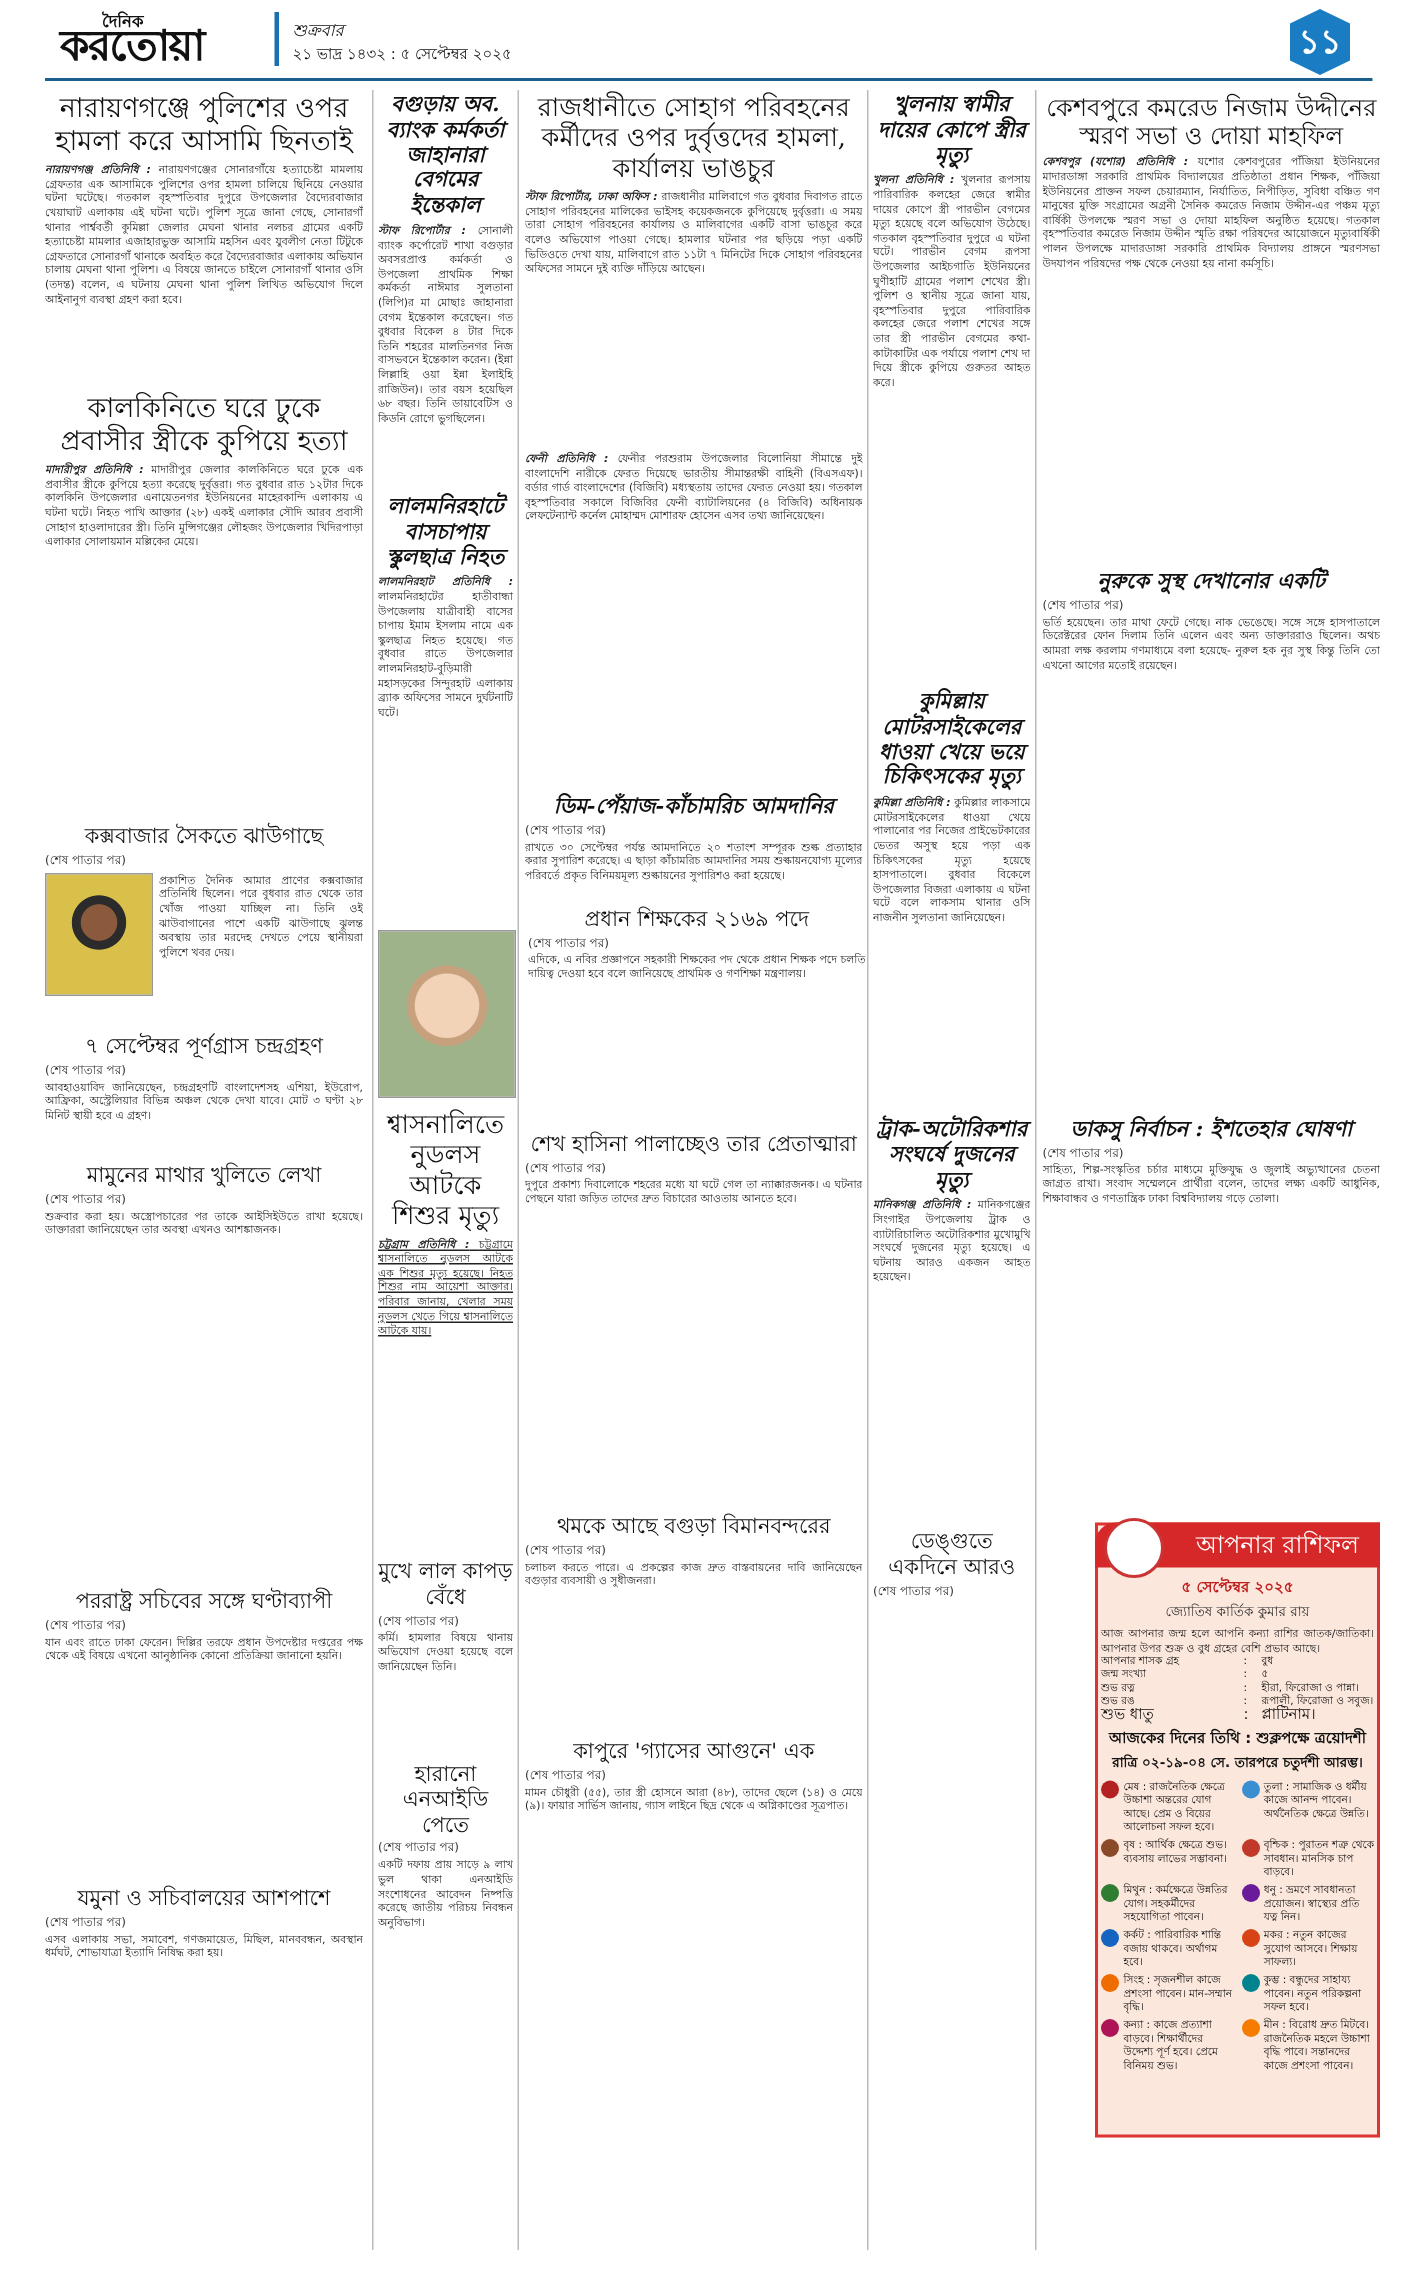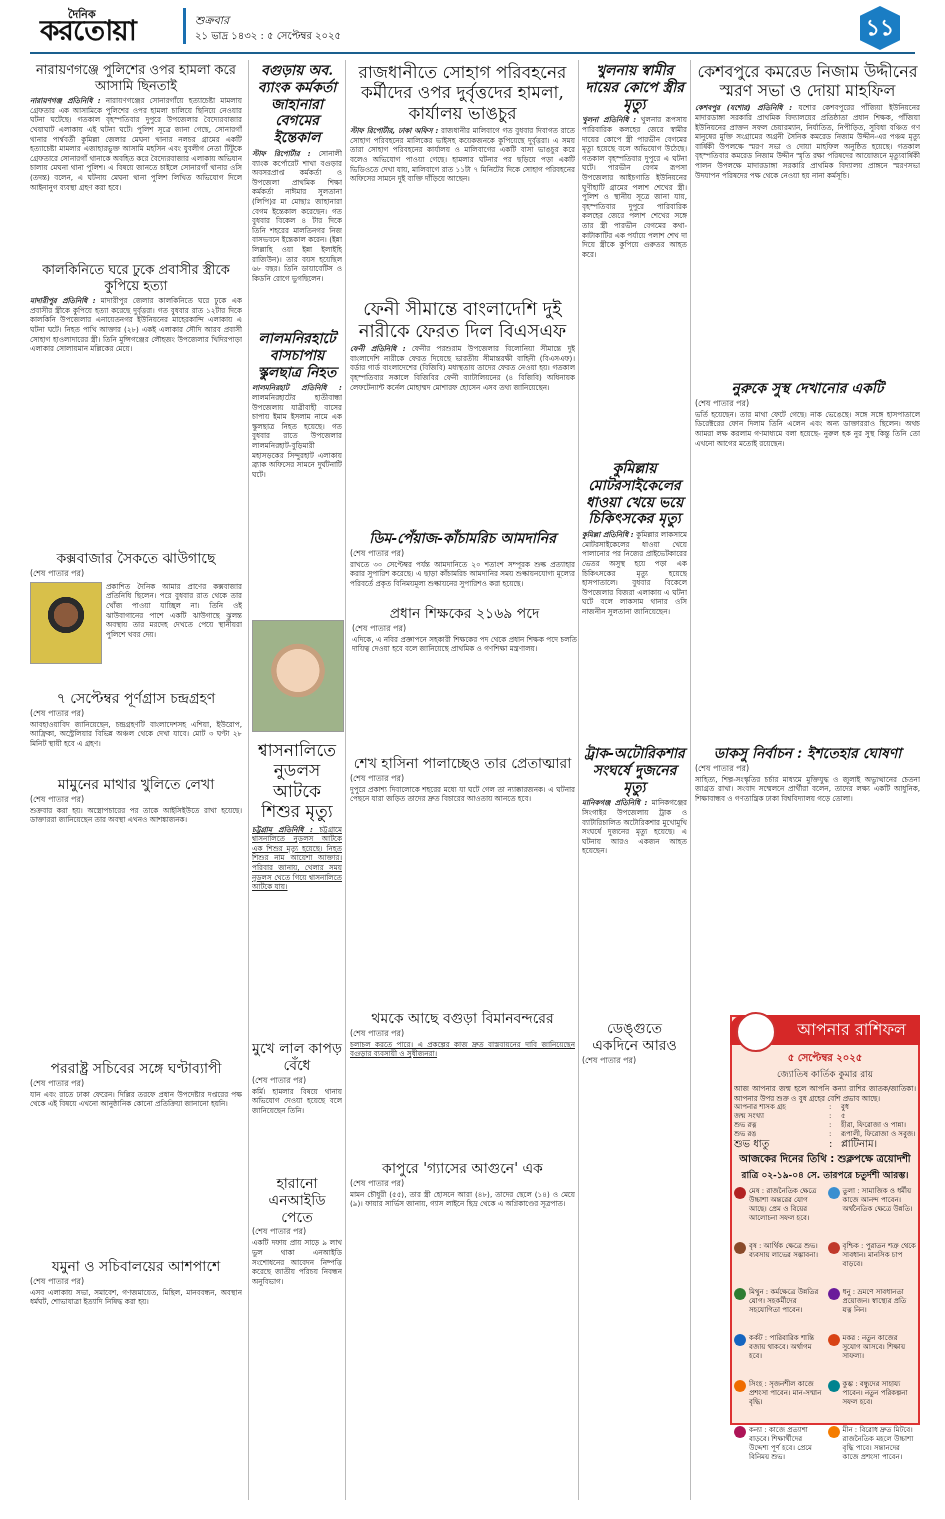--- a/index.html
+++ b/index.html
@@ -8,21 +8,21 @@
   .mast{left:0;top:0;width:945px;height:48px;}
   .logo-top{left:68px;top:6px;font-size:11px;font-weight:bold;}
   .logo-main{left:40px;top:17px;font-size:28px;font-weight:900;letter-spacing:-1px;line-height:28px;}
   .mast-sep{left:183px;top:8px;width:3px;height:36px;background:#1a6fb0;}
   .day{left:195px;top:12px;font-size:11px;font-style:italic;}
   .date{left:195px;top:28px;font-size:10px;}
   .pageno{left:860px;top:6px;width:40px;height:44px;background:#1a7dc4;color:#fff;font-weight:bold;font-size:22px;display:flex;align-items:center;justify-content:center;clip-path:polygon(50% 0,100% 22%,100% 78%,50% 100%,0 78%,0 22%);}
   .rule{left:30px;top:52px;width:885px;height:2px;background:#1a5f8e;}
   .col-rule{width:1px;background:#bbb;}
   .hl{font-family:"DejaVu Serif",serif;text-align:center;line-height:1.2;color:#111;}
-  .hl.big{font-size:13px;}
+  .hl.big{font-size:18px;}
   .hl.mid{font-size:17px;}
   .hl.sm{font-size:14px;}
   .hl.it{font-style:italic;font-weight:bold;}
   .sub{font-size:8px;text-align:left;color:#333;}
   .txt{font-size:7.2px;line-height:9.6px;color:#222;text-align:justify;overflow:hidden;}
   .txt b{font-style:italic;}
   .photo{background:linear-gradient(135deg,#7d9a6a,#c9b38e 45%,#5a6b4a);border:1px solid #999;}
   .photo.baby{background:radial-gradient(circle at 50% 45%,#f2d3b8 0 28%,#c7a07e 29% 35%,#9fb38a 36% 100%);}
   .photo.man{background:radial-gradient(circle at 50% 40%,#8b5a3c 0 20%,#2b2b2b 21% 30%,#d8c04a 31% 100%);}
   .rashi{left:730px;top:1015px;width:190px;height:410px;background:#fce7dc;border:2px solid #d33;box-sizing:border-box;}
@@ -111,42 +111,41 @@
   <div class="hl sm">হারানো এনআইডি পেতে</div>
   <div class="sub">(শেষ পাতার পর)</div>
   <div class="txt" style="height:250px;">একটি দফায় প্রায় সাড়ে ৯ লাখ ভুল থাকা এনআইডি সংশোধনের আবেদন নিষ্পত্তি করেছে জাতীয় পরিচয় নিবন্ধন অনুবিভাগ।</div>
 </div>
 
 <div class="abs" style="left:350px;top:62px;width:225px;">
   <div class="hl big" style="font-size:17px;">রাজধানীতে সোহাগ পরিবহনের কর্মীদের ওপর দুর্বৃত্তদের হামলা, কার্যালয় ভাঙচুর</div>
   <div class="txt" style="height:168px;margin-top:3px;"><b>স্টাফ রিপোর্টার, ঢাকা অফিস :</b> <span>রাজধানীর মালিবাগে গত বুধবার দিবাগত রাতে সোহাগ পরিবহনের মালিকের ভাইসহ কয়েকজনকে কুপিয়েছে দুর্বৃত্তরা। এ সময় তারা সোহাগ পরিবহনের কার্যালয় ও মালিবাগের একটি বাসা ভাঙচুর করে বলেও অভিযোগ পাওয়া গেছে। হামলার ঘটনার পর ছড়িয়ে পড়া একটি ভিডিওতে দেখা যায়, মালিবাগে রাত ১১টা ৭ মিনিটের দিকে সোহাগ পরিবহনের অফিসের সামনে দুই ব্যক্তি দাঁড়িয়ে আছেন।</span></div>
 </div>
 <div class="abs" style="left:350px;top:298px;width:225px;">
-  <div class="hl big" style="font-size:18px;">ফেনী সীমান্তে বাংলাদেশি দুই নারীকে ফেরত দিল বিএসএফ</div>
   <div class="txt" style="height:160px;margin-top:3px;"><b>ফেনী প্রতিনিধি :</b> <span>ফেনীর পরশুরাম উপজেলার বিলোনিয়া সীমান্তে দুই বাংলাদেশি নারীকে ফেরত দিয়েছে ভারতীয় সীমান্তরক্ষী বাহিনী (বিএসএফ)। বর্ডার গার্ড বাংলাদেশের (বিজিবি) মধ্যস্থতায় তাদের ফেরত নেওয়া হয়। গতকাল বৃহস্পতিবার সকালে বিজিবির ফেনী ব্যাটালিয়নের (৪ বিজিবি) অধিনায়ক লেফটেন্যান্ট কর্নেল মোহাম্মদ মোশারফ হোসেন এসব তথ্য জানিয়েছেন।</span></div>
 </div>
 <div class="abs" style="left:350px;top:530px;width:225px;">
   <div class="hl sm it">ডিম-পেঁয়াজ-কাঁচামরিচ আমদানির</div>
   <div class="sub">(শেষ পাতার পর)</div>
   <div class="txt" style="height:50px;">রাখতে ৩০ সেপ্টেম্বর পর্যন্ত আমদানিতে ২০ শতাংশ সম্পূরক শুল্ক প্রত্যাহার করার সুপারিশ করেছে। এ ছাড়া কাঁচামরিচ আমদানির সময় শুল্কায়নযোগ্য মূল্যের পরিবর্তে প্রকৃত বিনিময়মূল্য শুল্কায়নের সুপারিশও করা হয়েছে।</div>
 </div>
 <div class="abs" style="left:352px;top:605px;width:225px;">
   <div class="hl sm">প্রধান শিক্ষকের ২১৬৯ পদে</div>
   <div class="sub">(শেষ পাতার পর)</div>
   <div class="txt" style="height:125px;">এদিকে, এ নবির প্রজ্ঞাপনে সহকারী শিক্ষকের পদ থেকে প্রধান শিক্ষক পদে চলতি দায়িত্ব দেওয়া হবে বলে জানিয়েছে প্রাথমিক ও গণশিক্ষা মন্ত্রণালয়।</div>
 </div>
 <div class="abs" style="left:350px;top:755px;width:225px;">
   <div class="hl sm">শেখ হাসিনা পালাচ্ছেও তার প্রেতাত্মারা</div>
   <div class="sub">(শেষ পাতার পর)</div>
   <div class="txt" style="height:230px;">দুপুরে প্রকাশ্য দিবালোকে শহরের মধ্যে যা ঘটে গেল তা ন্যাক্কারজনক। এ ঘটনার পেছনে যারা জড়িত তাদের দ্রুত বিচারের আওতায় আনতে হবে।</div>
 </div>
 <div class="abs" style="left:350px;top:1010px;width:225px;">
   <div class="hl sm">থমকে আছে বগুড়া বিমানবন্দরের</div>
   <div class="sub">(শেষ পাতার পর)</div>
-  <div class="txt" style="height:120px;text-decoration:underline;">চলাচল করতে পারে। এ প্রকল্পের কাজ দ্রুত বাস্তবায়নের দাবি জানিয়েছেন বগুড়ার ব্যবসায়ী ও সুধীজনরা।</div>
+  <div class="txt" style="height:120px;">চলাচল করতে পারে। এ প্রকল্পের কাজ দ্রুত বাস্তবায়নের দাবি জানিয়েছেন বগুড়ার ব্যবসায়ী ও সুধীজনরা।</div>
 </div>
 <div class="abs" style="left:350px;top:1160px;width:225px;">
   <div class="hl sm">কাপুরে 'গ্যাসের আগুনে' এক</div>
   <div class="sub">(শেষ পাতার পর)</div>
   <div class="txt" style="height:260px;">মামন চৌধুরী (৫৫), তার স্ত্রী হোসনে আরা (৪৮), তাদের ছেলে (১৪) ও মেয়ে (৯)। ফায়ার সার্ভিস জানায়, গ্যাস লাইনে ছিদ্র থেকে এ অগ্নিকাণ্ডের সূত্রপাত।</div>
 </div>
 
 <div class="abs" style="left:582px;top:62px;width:105px;">
   <div class="hl sm it">খুলনায় স্বামীর দায়ের কোপে স্ত্রীর মৃত্যু</div>
   <div class="txt" style="height:300px;margin-top:3px;"><b>খুলনা প্রতিনিধি :</b> <span>খুলনার রূপসায় পারিবারিক কলহের জেরে স্বামীর দায়ের কোপে স্ত্রী পারভীন বেগমের মৃত্যু হয়েছে বলে অভিযোগ উঠেছে। গতকাল বৃহস্পতিবার দুপুরে এ ঘটনা ঘটে। পারভীন বেগম রূপসা উপজেলার আইচগাতি ইউনিয়নের ঘুণীহাটি গ্রামের পলাশ শেখের স্ত্রী। পুলিশ ও স্থানীয় সূত্রে জানা যায়, বৃহস্পতিবার দুপুরে পারিবারিক কলহের জেরে পলাশ শেখের সঙ্গে তার স্ত্রী পারভীন বেগমের কথা-কাটাকাটির এক পর্যায়ে পলাশ শেখ দা দিয়ে স্ত্রীকে কুপিয়ে গুরুতর আহত করে।</span></div>
@@ -208,21 +207,21 @@
         <span>রূপালী, ফিরোজা ও সবুজ।</span>
       </div>
       <div style="display: flex; font-size: 10px; line-height: 9px;">
         <span style="width: 95px;">শুভ ধাতু</span>
         <span style="width: 12px;">:</span>
         <span>প্লাটিনাম।</span>
       </div>
     </div>
   <div class="r-tithi" style="margin-top:3px;">আজকের দিনের তিথি : শুক্লপক্ষে ত্রয়োদশী</div>
   <div class="r-tithi" style="font-size:9px;">রাত্রি ০২-১৯-০৪ সে. তারপরে চতুর্দশী আরম্ভ।</div>
-  <div id="signs" style="display:grid;grid-template-columns:1fr 1fr;gap:19px 5px;margin-top:4px;">
+  <div id="signs" style="display:grid;grid-template-columns:1fr 1fr;gap:3px 5px;margin-top:4px;">
       <div class="r-sign">
         <span class="ic" style="background: rgb(178, 34, 34);"></span>
         <span>মেষ : রাজনৈতিক ক্ষেত্রে উচ্চাশা অন্তরের যোগ আছে। প্রেম ও বিয়ের আলোচনা সফল হবে।</span>
       </div>
       <div class="r-sign">
         <span class="ic" style="background: rgb(58, 143, 208);"></span>
         <span>তুলা : সামাজিক ও ধর্মীয় কাজে আনন্দ পাবেন। অর্থনৈতিক ক্ষেত্রে উন্নতি।</span>
       </div>
       <div class="r-sign">
         <span class="ic" style="background: rgb(138, 74, 42);"></span>

